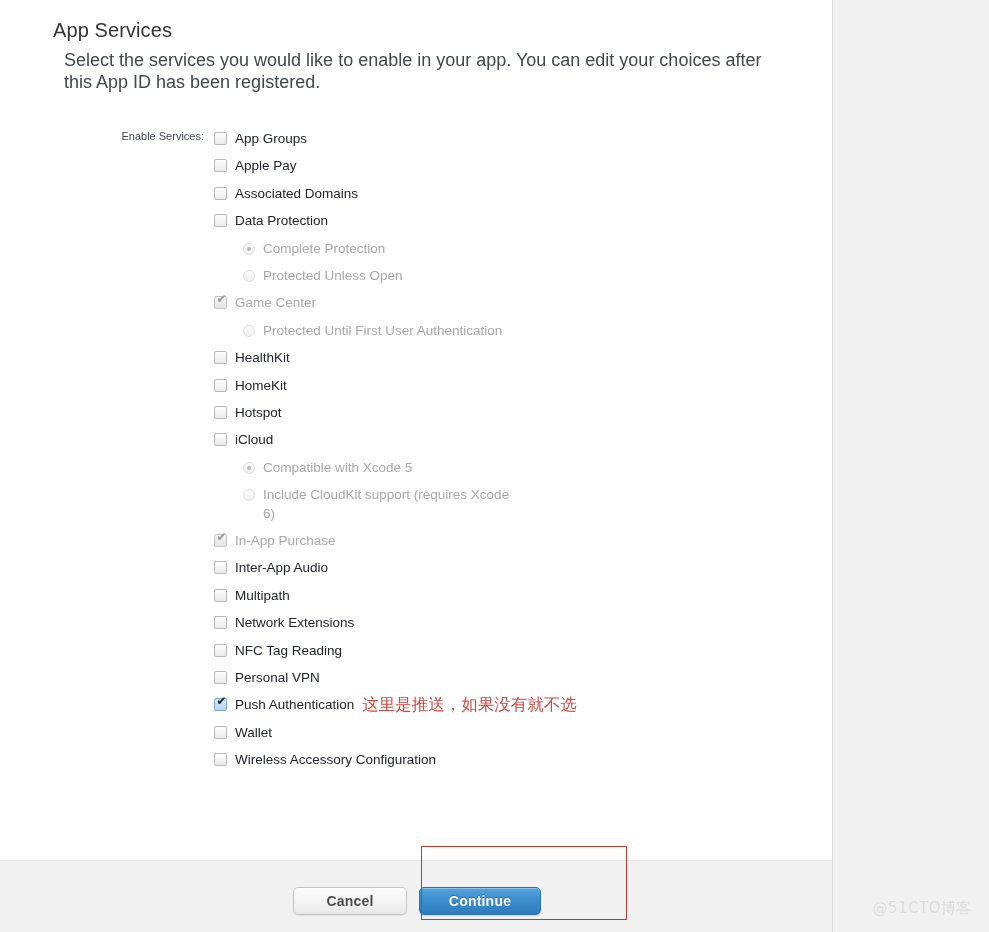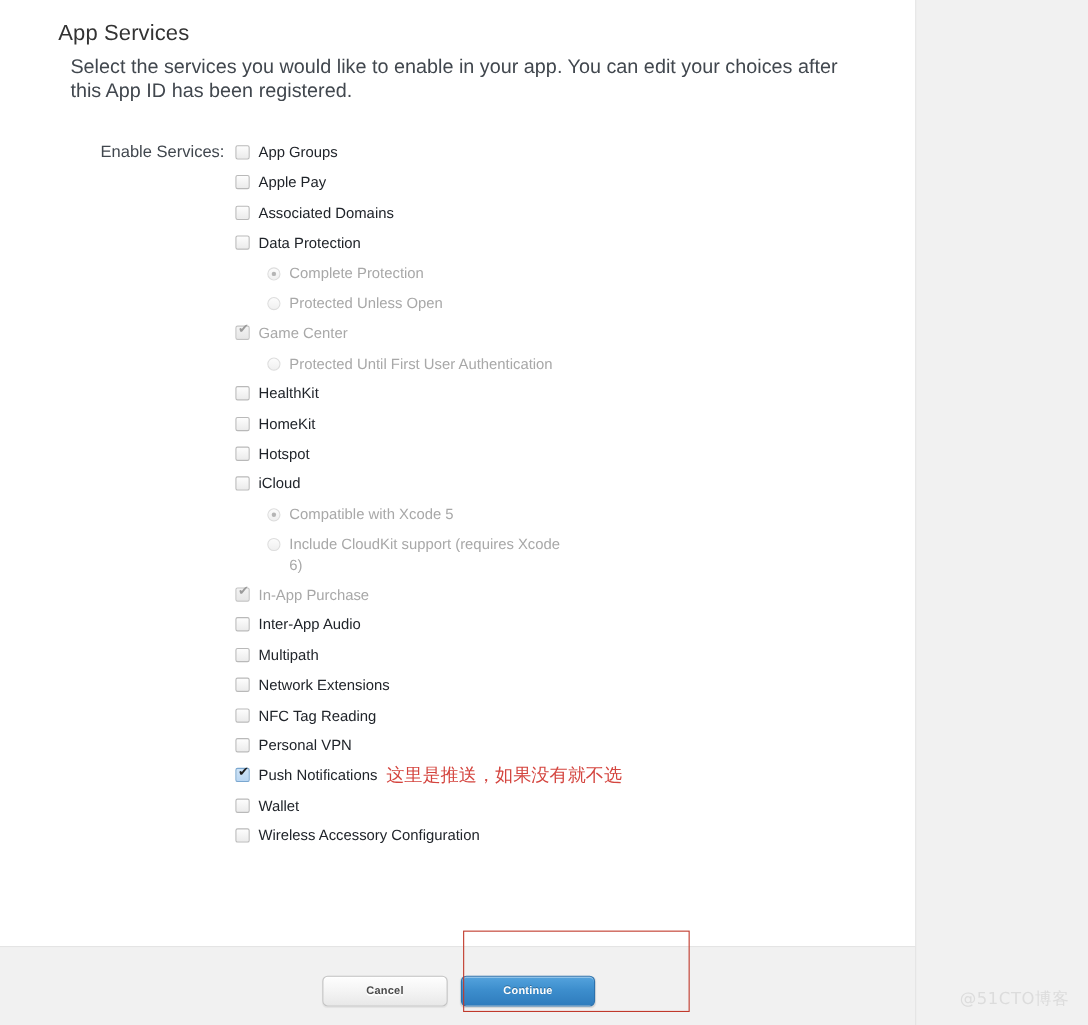--- a/index.html
+++ b/index.html
@@ -54,21 +54,21 @@
     width: 700px;
     font-size: 18px;
     line-height: 22px;
     color: #41474e;
   }
 
   
   .field-label {
     position: absolute;
     left: 80px; top: 130px;
-    font-size: 15px;
+    font-size: 11px;
     color: #41474e;
     text-align: right;
     width: 124px;
   }
 
   .services-list {
     position: absolute;
     left: 214px;
     top: 129px;
     width: 600px;
@@ -173,21 +173,21 @@
     height: 72px;
     background: #f1f1f1;
     border-top: 1px solid #e4e4e4;
   }
 
   .btn {
     position: absolute;
     top: 26px;
     height: 28px;
     border-radius: 5px;
-    font-size: 10px;
+    font-size: 14px;
     font-weight: bold;
     letter-spacing: 0.2px;
     display: flex;
     align-items: center;
     justify-content: center;
     cursor: pointer;
     user-select: none;
   }
 
   #btn-cancel {
@@ -324,21 +324,21 @@
           <div class="svc-row">
             <span class="cb"></span>
             <span class="svc-label">NFC Tag Reading</span>
           </div>
           <div class="svc-row">
             <span class="cb"></span>
             <span class="svc-label">Personal VPN</span>
           </div>
           <div class="svc-row">
             <span class="cb checked-active"></span>
-            <span class="svc-label">Push Notifications</span>
+            <span class="svc-label">Push Authentication</span>
             <span class="annotation">这里是推送，如果没有就不选</span>
           </div>
           <div class="svc-row">
             <span class="cb"></span>
             <span class="svc-label">Wallet</span>
           </div>
           <div class="svc-row">
             <span class="cb"></span>
             <span class="svc-label">Wireless Accessory Configuration</span>
           </div>

